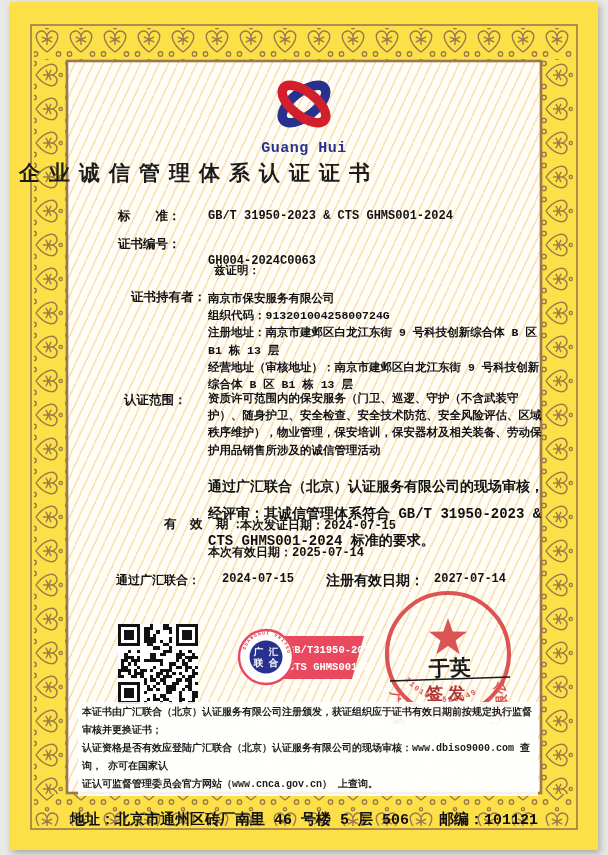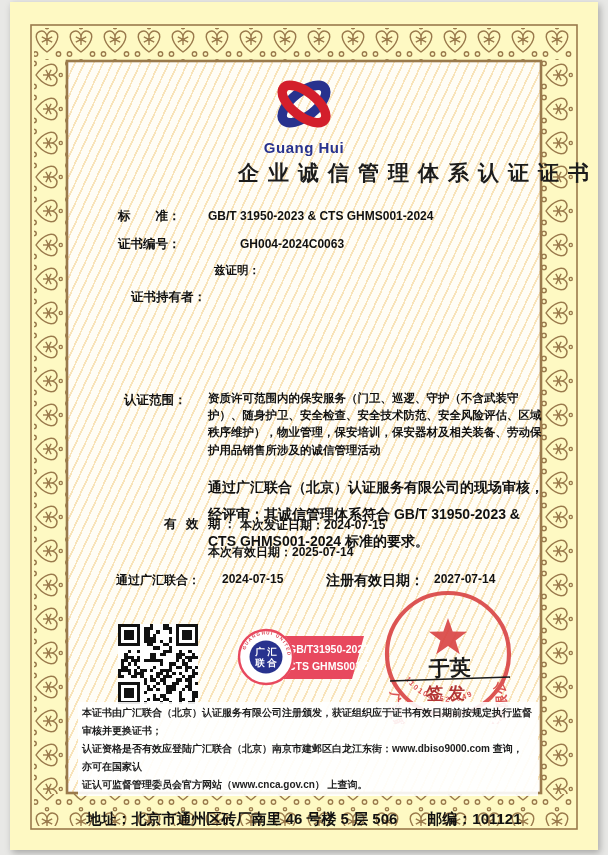--- a/index.html
+++ b/index.html
@@ -1,31 +1,31 @@
 <!DOCTYPE html>
 <html><head>
 <meta charset="utf-8">
 <style>
   html,body{margin:0;padding:0;background:#e8e8e6;width:608px;height:855px;
     font-family:"Liberation Sans","DejaVu Sans",sans-serif;}
   .stage{position:relative;width:608px;height:855px;overflow:hidden;}
-  .paper{position:absolute;left:10px;top:2px;width:588px;height:848px;background:#fef9c3;
-    box-shadow:2px 3px 7px rgba(0,0,0,.28);}
+  .paper{position:absolute;left:10px;top:2px;width:588px;height:848px;background:#fde047;
+    box-shadow:2px 3px 7px rgba(0,0,0,.28);font-family:Liberation Mono, monospace;}
   .abs{position:absolute;}
   .stripes{left:56px;top:58px;width:476px;height:734px;background:#fffdf6;
     background-image:repeating-linear-gradient(115deg,rgba(246,219,166,.75) 0px,rgba(246,219,166,.75) 1.7px,rgba(255,255,255,0) 1.7px,rgba(255,255,255,0) 8.5px);}
   svg.frame{left:20px;top:22px;pointer-events:none;}
   .logo-wrap{left:0;right:0;top:74px;text-align:center;}
   .logo-text{margin-top:1px;font-size:15px;font-weight:700;color:#28328e;letter-spacing:.5px;}
-  .title{left:0;right:0;top:157px;text-align:right;font-size:21px;font-weight:700;color:#1c1c1c;letter-spacing:9px;text-indent:9px;padding-left:41px;}
+  .title{left:0;right:0;top:157px;text-align:left;font-size:21px;font-weight:700;color:#1c1c1c;letter-spacing:9px;text-indent:9px;}
   .lbl{font-size:12.5px;font-weight:700;color:#111;}
   .val{font-size:12px;font-weight:700;color:#111;}
   .small{font-size:11.5px;font-weight:700;color:#111;line-height:17.2px;}
   .l-standard{left:108px;top:206px;} .v-standard{left:198px;top:207px;}
-  .l-certno{left:108px;top:234px;}   .v-certno{left:198px;top:235px;margin-left:32px;}
+  .l-certno{left:108px;top:234px;}   .v-certno{left:198px;top:252px;}
   .certify{left:204px;top:261px;font-size:11.5px;font-weight:700;color:#111;}
   .l-holder{left:108px;top:287px;margin-left:13px;}
   .holder-block{left:198px;top:288px;width:338px;}
   .l-scope{left:114px;top:390px;}
   .v-scope{left:198px;top:388px;width:336px;}
   .audit{left:198px;top:472px;width:340px;font-size:14px;font-weight:700;color:#111;line-height:27px;}
   .l-valid{left:110px;top:514px;letter-spacing:3px;margin-left:44px;}
   .v-issue{left:198px;top:515px;padding-left:32px;} .v-validto{left:198px;top:542px;}
   .l-firstreg{left:106px;top:570px;font-size:12px;} .v-firstreg{left:212px;top:570px;}
   .l-regvalid{left:316px;top:570px;font-size:14px;} .v-regvalid{left:424px;top:570px;}
@@ -85,20 +85,26 @@
 
     <div class="abs lbl l-standard">标　　准：</div>
     <div class="abs val v-standard">GB/T 31950-2023 &amp; CTS GHMS001-2024</div>
 
     <div class="abs lbl l-certno">证书编号：</div>
     <div class="abs val v-certno">GH004-2024C0063</div>
 
     <div class="abs certify">兹证明：</div>
 
     <div class="abs lbl l-holder">证书持有者：</div>
+    <div class="abs holder-block">
+      <div class="small">南京市保安服务有限公司</div>
+      <div class="small">组织代码：91320100425800724G</div>
+      <div class="small">注册地址：南京市建邺区白龙江东街 9 号科技创新综合体 B 区 B1 栋 13 层</div>
+      <div class="small">经营地址（审核地址）：南京市建邺区白龙江东街 9 号科技创新综合体 B 区 B1 栋 13 层</div>
+    </div>
 
     <div class="abs lbl l-scope">认证范围：</div>
     <div class="abs small v-scope">资质许可范围内的保安服务（门卫、巡逻、守护（不含武装守护）、随身护卫、安全检查、安全技术防范、安全风险评估、区域秩序维护），物业管理，保安培训，保安器材及相关装备、劳动保护用品销售所涉及的诚信管理活动</div>
 
     <div class="abs audit">通过广汇联合（北京）认证服务有限公司的现场审核，经评审：其诚信管理体系符合 GB/T 31950-2023 &amp; CTS GHMS001-2024 标准的要求。</div>
 
     <div class="abs lbl l-valid">有 效 期：</div>
     <div class="abs val v-issue">本次发证日期：2024-07-15</div>
     <div class="abs val v-validto">本次有效日期：2025-07-14</div>
 
@@ -343,19 +349,19 @@
           <textPath href="#arcBot" startOffset="6">1101051520649</textPath>
         </text>
       </g>
       <text x="72" y="91" text-anchor="middle" font-size="21" font-weight="bold" fill="#1a1a1a" transform="rotate(-2 72 91)">于英</text>
       <line x1="12" y1="97" x2="132" y2="93" stroke="#1a1a1a" stroke-width="1.3"></line>
       <text x="70" y="115" text-anchor="middle" font-size="17" font-weight="bold" fill="#b23535" letter-spacing="5">签发</text>
     </svg>
 
     <div class="abs footer-box">
       <div>本证书由广汇联合（北京）认证服务有限公司注册颁发，获证组织应于证书有效日期前按规定执行监督审核并更换证书；</div>
-      <div>认证资格是否有效应登陆广汇联合（北京）南京市建邺区白龙江东街：www.dbiso9000.com 查询， 亦可在国家认</div>
+      <div>认证资格是否有效应登陆广汇联合（北京）认证服务有限公司的现场审核：www.dbiso9000.com 查询， 亦可在国家认</div>
       <div>证认可监督管理委员会官方网站（www.cnca.gov.cn） 上查询。</div>
     </div>
     <div class="abs address">地址：北京市通州区砖厂南里 46 号楼 5 层 506　　邮编：101121</div>
 
   </div>
 </div>
 
 </body></html>

